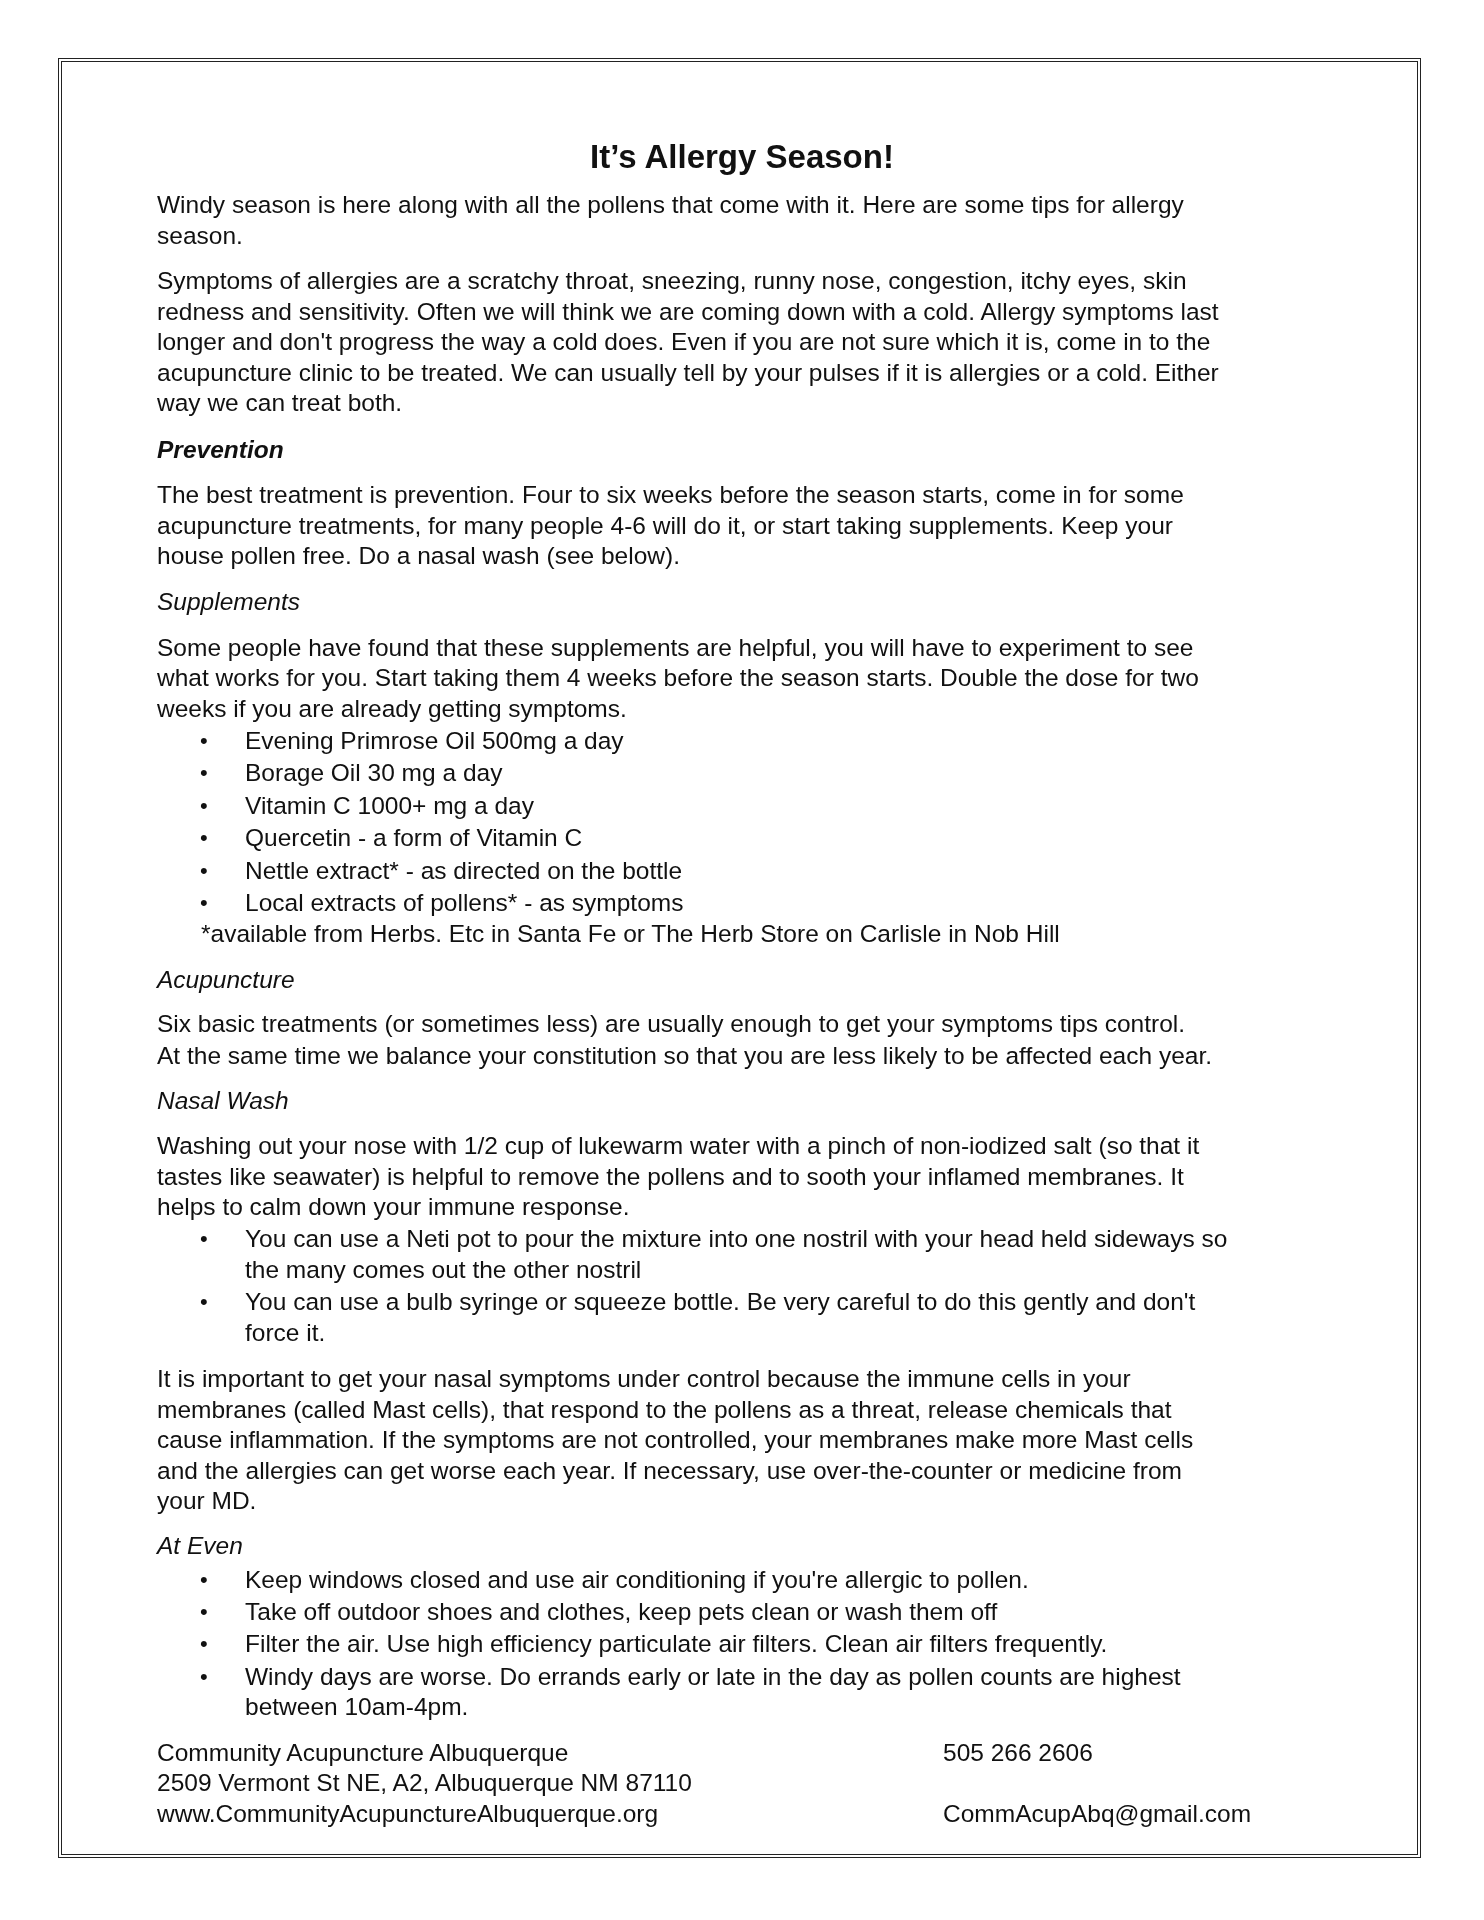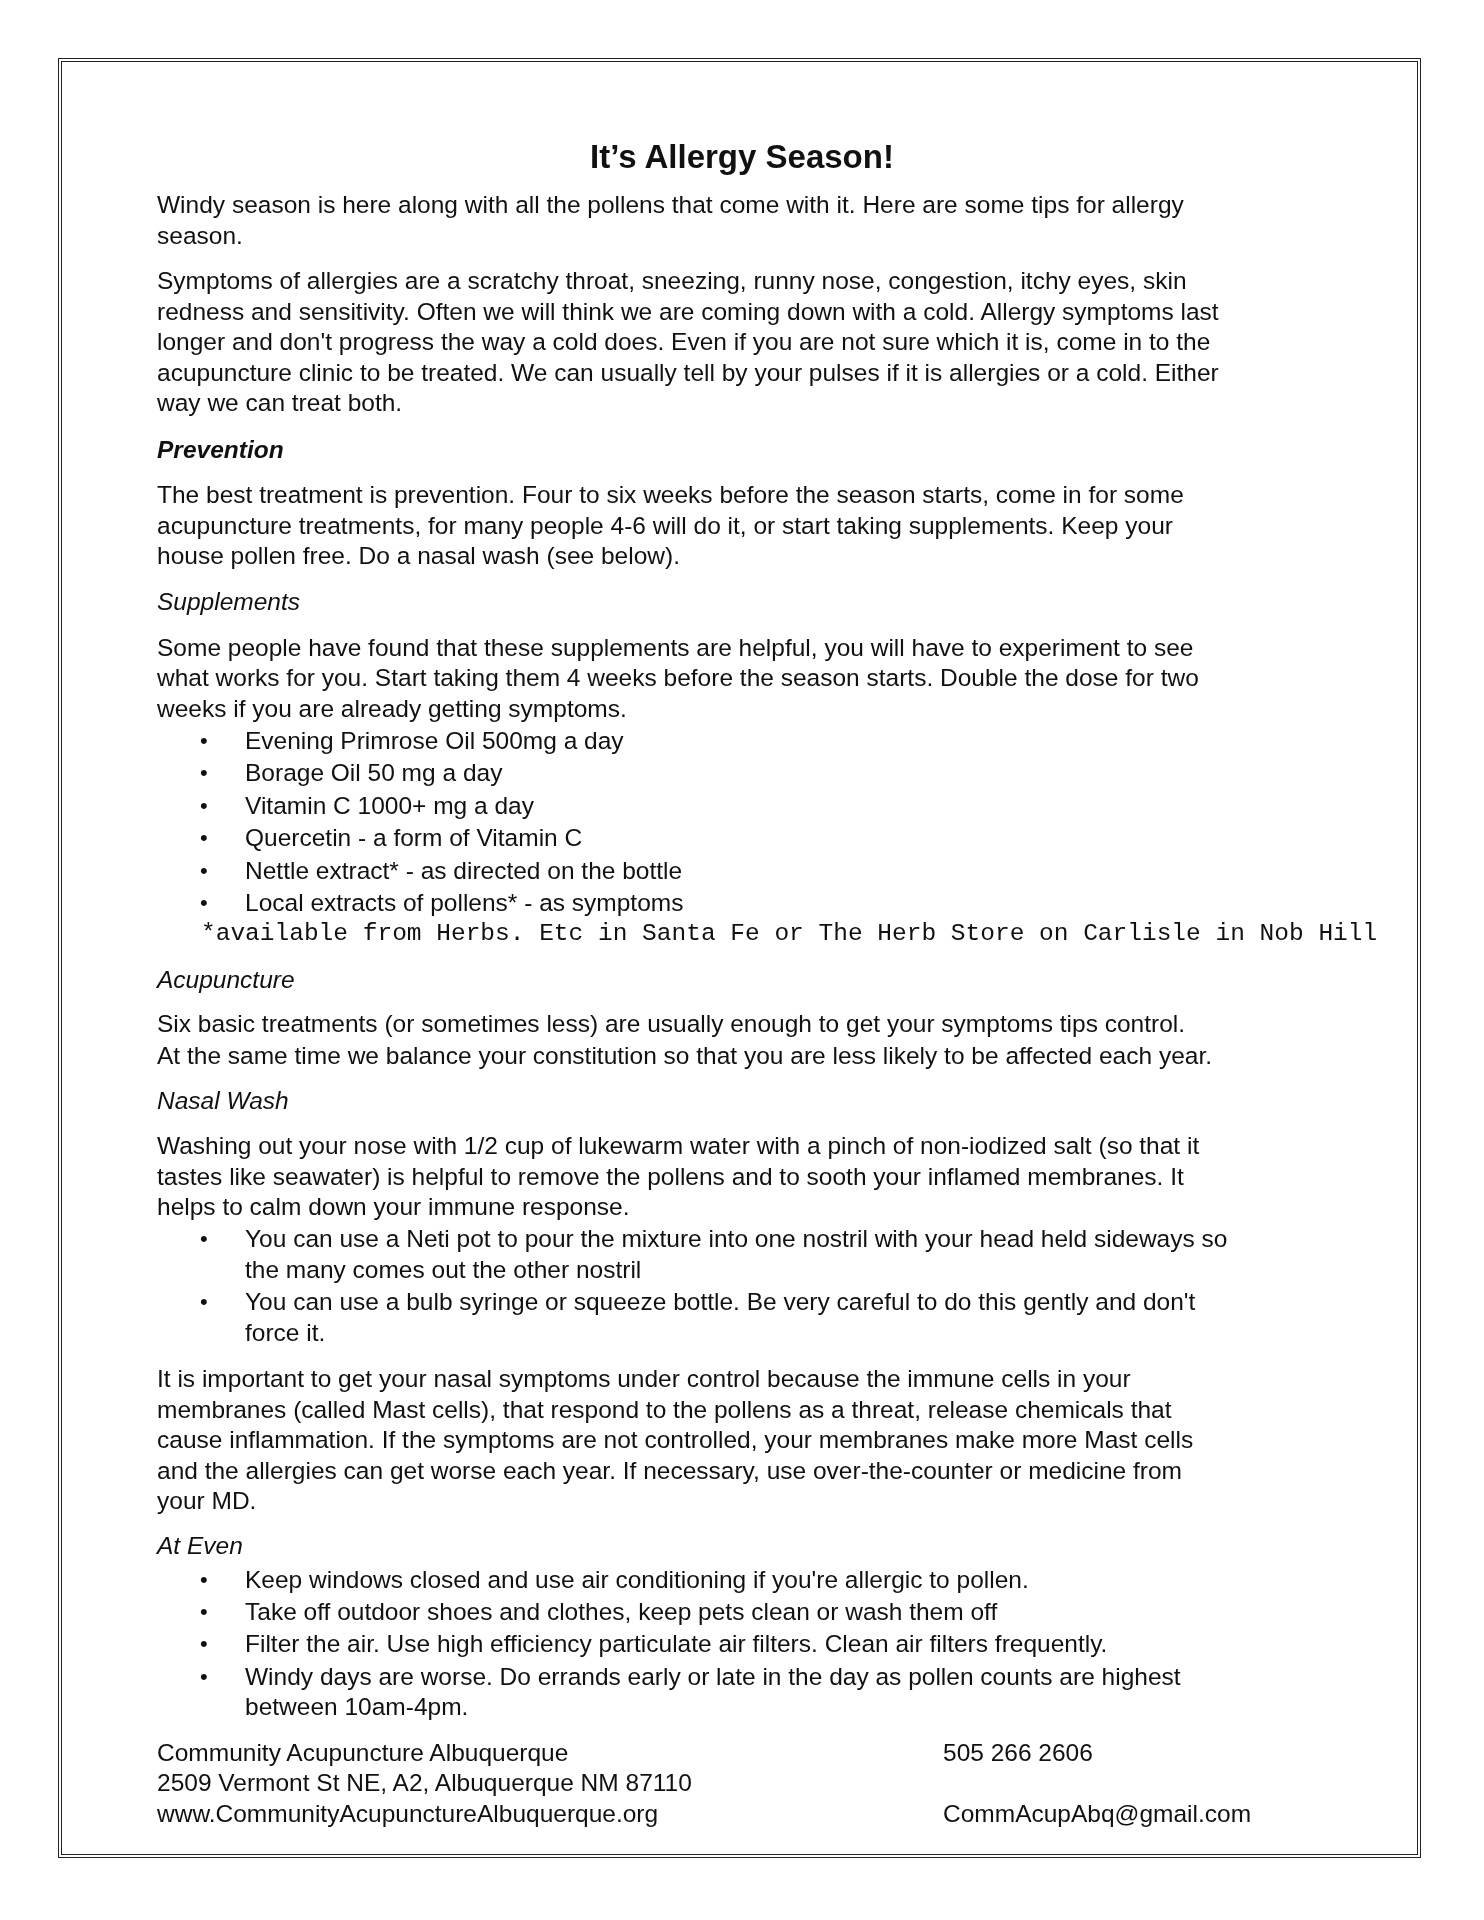--- a/index.html
+++ b/index.html
@@ -10,21 +10,21 @@
   .frame-inner { position: absolute; left: 2px; top: 2px; right: 2px; bottom: 2px;
                  border: 1px solid #222; }
   .ln { position: absolute; left: 157px; font-size: 24.5px; line-height: 30px;
         white-space: nowrap; }
   .title { position: absolute; left: 0; width: 1484px; top: 140px; text-align: center;
            font-size: 33px; font-weight: bold; line-height: 34px; }
   .bold { font-weight: bold; font-style: italic; }
   .ital { font-style: italic; }
   .bul { position: absolute; left: 200px; font-size: 22px; line-height: 30px; }
   .btxt { left: 245px; }
-  .foot { left: 201px; font-family: Liberation Mono, monospace; }
+  .foot { left: 201px; }
   .rcol { left: 943px; }
 </style>
 </head>
 <body>
 
 <div class="frame">
   <div class="frame-inner"></div>
 </div>
 
 <div class="title">It’s Allergy Season!</div>
@@ -44,21 +44,21 @@
 <div class="ln" style="top:541px">house pollen free. Do a nasal wash (see below).</div>
 
 <div class="ln ital" style="top:587px">Supplements</div>
 <div class="ln" style="top:633px">Some people have found that these supplements are helpful, you will have to experiment to see</div>
 <div class="ln" style="top:663px">what works for you. Start taking them 4 weeks before the season starts. Double the dose for two</div>
 <div class="ln" style="top:694px">weeks if you are already getting symptoms.</div>
 
 <div class="bul" style="top:726px">•</div>
 <div class="ln btxt" style="top:726px">Evening Primrose Oil 500mg a day</div>
 <div class="bul" style="top:758px">•</div>
-<div class="ln btxt" style="top:758px">Borage Oil 50 mg a day</div>
+<div class="ln btxt" style="top:758px">Borage Oil 30 mg a day</div>
 <div class="bul" style="top:791px">•</div>
 <div class="ln btxt" style="top:791px">Vitamin C 1000+ mg a day</div>
 <div class="bul" style="top:823px">•</div>
 <div class="ln btxt" style="top:823px">Quercetin - a form of Vitamin C</div>
 <div class="bul" style="top:856px">•</div>
 <div class="ln btxt" style="top:856px">Nettle extract* - as directed on the bottle</div>
 <div class="bul" style="top:888px">•</div>
 <div class="ln btxt" style="top:888px">Local extracts of pollens* - as symptoms</div>
 <div class="ln foot" style="top:919px">*available from Herbs. Etc in Santa Fe or The Herb Store  on Carlisle in Nob Hill</div>
 

